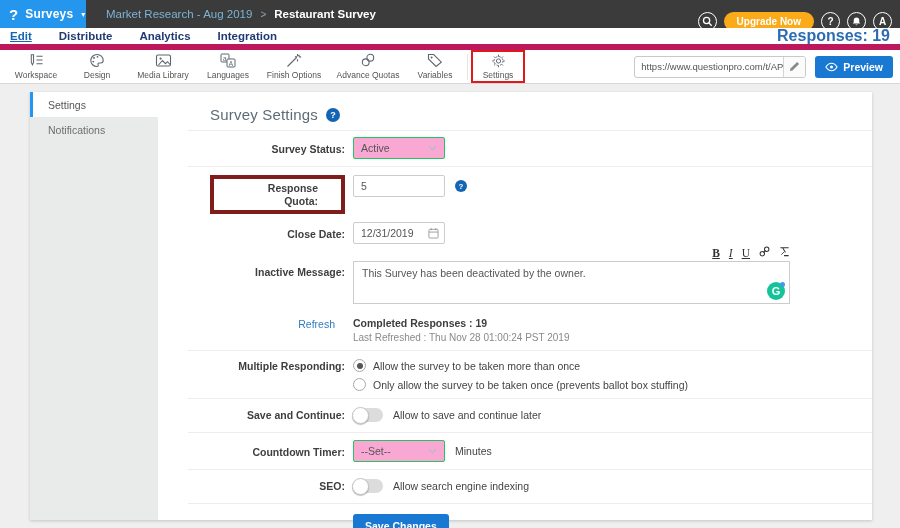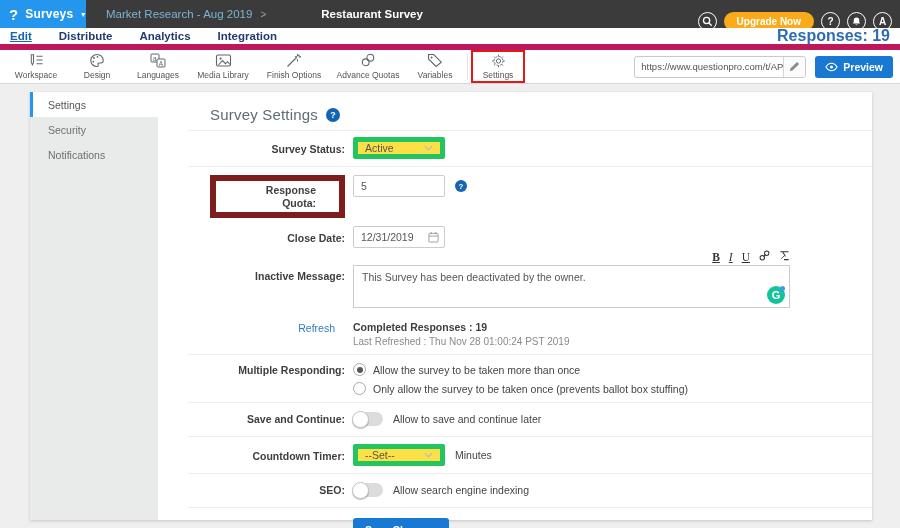--- a/index.html
+++ b/index.html
@@ -9,21 +9,21 @@
 
   
   .topbar { position:absolute; top:0; left:0; width:900px; height:28px; background:#3b3b3b; display:flex; align-items:center; }
   .logo-block { width:86px; height:28px; background:#2496ee; color:#fff; display:flex; align-items:center; padding:0 9px; gap:7px; cursor:pointer; }
   .logo-glyph { font-size:15px; font-weight:bold; line-height:1; }
   .logo-product { font-size:12px; font-weight:bold; letter-spacing:.2px; }
   .logo-caret { font-size:8px; margin-left:1px; }
   .breadcrumb { display:flex; align-items:center; gap:8px; margin-left:20px; font-size:11.5px; }
   .bc-parent { color:#7cb3d4; cursor:pointer; }
   .bc-sep { color:#8fa5b2; font-size:10px; }
-  .bc-current { color:#fff; font-weight:bold;margin-left:47px; }
+  .bc-current { color:#fff; font-weight:bold; }
   .top-right { margin-left:auto; display:flex; align-items:center; gap:7px; padding-right:8px;margin-top:15px; }
   .circle-btn { width:19px; height:19px; border:1.5px solid #fff; border-radius:50%; display:flex; align-items:center; justify-content:center; color:#fff; font-size:10px; font-weight:bold; cursor:pointer; background:transparent; }
   .upgrade-btn { height:19px; background:#fbaa19; border:none; border-radius:10px; color:#fff; font-size:10px; font-weight:bold; padding:0 13px; cursor:pointer; font-family:"Liberation Sans",sans-serif; }
 
   
   .navrow { position:absolute; top:28px; left:0; width:900px; height:22px; background:#fff; border-bottom:6px solid #be185d; display:flex; align-items:center; padding:0 10px; gap:27px; }
   .nav-link { font-size:11.5px; font-weight:bold; color:#223a73; text-decoration:none; cursor:pointer; }
   .nav-link.active { color:#1464b4; text-decoration:underline; }
   .responses { margin-left:auto; font-size:16px; font-weight:bold; color:#2d6cb1; }
 
@@ -50,22 +50,22 @@
   .page-title-row { display:flex; align-items:center; gap:8px; }
   .page-title { font-size:15px; color:#5d6c77; letter-spacing:.2px; }
   .help-badge { width:14px; height:14px; border-radius:50%; background:#1464b4; color:#fff; font-size:9px; font-weight:bold; display:flex; align-items:center; justify-content:center; cursor:pointer; }
   .help-badge.small { width:12px; height:12px; font-size:8px; }
   .divider { border-top:1px solid #ededed; margin:7px -18px 0 -22px; }
 
   
   .row { display:flex; align-items:flex-start; }
   .lbl { width:135px; flex-shrink:0; text-align:right; font-size:10.5px; font-weight:bold; color:#3e3e3e; padding-top:6px; line-height:1.2; }
   .ctrl { margin-left:8px; display:flex; align-items:center; }
-  .redbox { display:inline-block; border:6px solid #7f1d1d; padding:3px 23px; }
-  .select { width:92px; height:22px; border:5px solid #22c55e; border-radius:2px; background:#fde047; display:flex; align-items:center; justify-content:space-between; padding:0 7px; font-size:10.5px; color:#555; cursor:pointer; }
+  .redbox { display:inline-block; border:4px solid #7f1d1d; padding:3px 23px; }
+  .select { width:92px; height:22px; border:1px solid #22c55e; border-radius:2px; background:#f9a8d4; display:flex; align-items:center; justify-content:space-between; padding:0 7px; font-size:10.5px; color:#555; cursor:pointer; }
   .tinput { width:92px; height:22px; border:1px solid #ccc; border-radius:2px; font-size:10.5px; color:#555; padding:0 7px; font-family:"Liberation Sans",sans-serif; }
   .date-wrap { position:relative; }
   .date-wrap svg { position:absolute; right:6px; top:5px; pointer-events:none; }
   .fmt-bar { display:flex; justify-content:flex-end; align-items:flex-end; gap:9px; width:437px; margin-bottom:2px; height:13px; }
   .fmt { font-family:"Liberation Serif", serif; font-size:11.5px; color:#333; text-decoration:underline; cursor:pointer; line-height:1; }
   .fmt.b { font-weight:bold; } .fmt.i { font-style:italic; }
   .ta-wrap { position:relative; width:437px; }
   .ta { width:437px; height:43px; border:1px solid #ccc; font-size:10.5px; color:#555; padding:5px 8px; resize:none; font-family:"Liberation Sans",sans-serif; }
   .grammarly { position:absolute; right:5px; bottom:8px; width:18px; height:18px; border-radius:50%; background:#15c39a; color:#fff; font-size:11px; font-weight:bold; display:flex; align-items:center; justify-content:center; cursor:pointer; }
   .grammarly::after { content:""; position:absolute; top:0; right:0; width:5px; height:5px; border-radius:50%; background:#3d9bea; }
@@ -138,40 +138,40 @@
     </div>
     <div class="tool" style="width:62px">
       <svg width="16" height="15" viewBox="0 0 16 15">
           <path d="M8 1.5a6.2 6 0 1 0 0 12c1.2 0 1.6-.8 1.1-1.7-.5-.9 0-1.8 1.1-1.8h1.6c1.4 0 2.4-1 2.4-2.5C14.2 4 11.4 1.5 8 1.5z" fill="none" stroke="#5c6670" stroke-width="1.1"></path>
           <circle cx="5" cy="5" r=".9" fill="#5c6670"></circle>
           <circle cx="8.5" cy="3.8" r=".9" fill="#5c6670"></circle>
           <circle cx="4.3" cy="8.6" r=".9" fill="#5c6670"></circle>
         </svg>
       <span class="tlabel">Design</span>
     </div>
-    <div class="tool" style="width:60px">
-      <svg width="16" height="15" viewBox="0 0 16 15">
-          <g fill="none" stroke="#5c6670" stroke-width="1">
-            <rect x="1" y="1" width="8" height="8" rx="1"></rect>
-            <rect x="7" y="6" width="8" height="8" rx="1" fill="#fff"></rect>
-          </g>
-          <text x="3" y="7.6" font-size="6.5" fill="#5c6670">a</text>
-          <text x="8.8" y="12.7" font-size="6.5" fill="#5c6670">A</text>
-        </svg>
-      <span class="tlabel">Languages</span>
-    </div>
     <div class="tool" style="width:70px">
       <svg width="17" height="15" viewBox="0 0 17 15">
           <g fill="none" stroke="#5c6670" stroke-width="1.1">
             <rect x="1.5" y="2" width="14" height="11" rx="1.5"></rect>
             <path d="M3.5 12l4-4.5 3 3.2 2-2 2.5 2.8"></path>
           </g>
           <circle cx="5.6" cy="5.6" r="1.1" fill="#5c6670"></circle>
         </svg>
       <span class="tlabel">Media Library</span>
+    </div>
+    <div class="tool" style="width:60px">
+      <svg width="16" height="15" viewBox="0 0 16 15">
+          <g fill="none" stroke="#5c6670" stroke-width="1">
+            <rect x="1" y="1" width="8" height="8" rx="1"></rect>
+            <rect x="7" y="6" width="8" height="8" rx="1" fill="#fff"></rect>
+          </g>
+          <text x="3" y="7.6" font-size="6.5" fill="#5c6670">a</text>
+          <text x="8.8" y="12.7" font-size="6.5" fill="#5c6670">A</text>
+        </svg>
+      <span class="tlabel">Languages</span>
     </div>
     <div class="tool" style="width:72px">
       <svg width="16" height="15" viewBox="0 0 16 15">
           <g stroke="#5c6670" stroke-width="1.1" fill="none">
             <path d="M1.5 13.5 9.5 5.5"></path>
             <path d="M11.5 1v2.2M11.5 6.3v2.2M8.9 3.9h2.2M12.9 3.9h2.2M13.5 1.8l-1.2 1.2M10.6 4.7 9.4 5.9"></path>
           </g>
         </svg>
       <span class="tlabel">Finish Options</span>
     </div>
@@ -218,21 +218,20 @@
           </svg>
         <span>Preview</span>
       </button>
     </div>
   </div>
 
   <div class="card">
 
     <div class="side">
       <div class="side-item active">Settings</div>
-      <div class="side-item">Security</div>
       <div class="side-item">Notifications</div>
     </div>
 
     <div class="content">
 
       <div class="page-title-row">
         <span class="page-title">Survey Settings</span>
         <span class="help-badge">?</span>
       </div>
       <div class="divider"></div>

